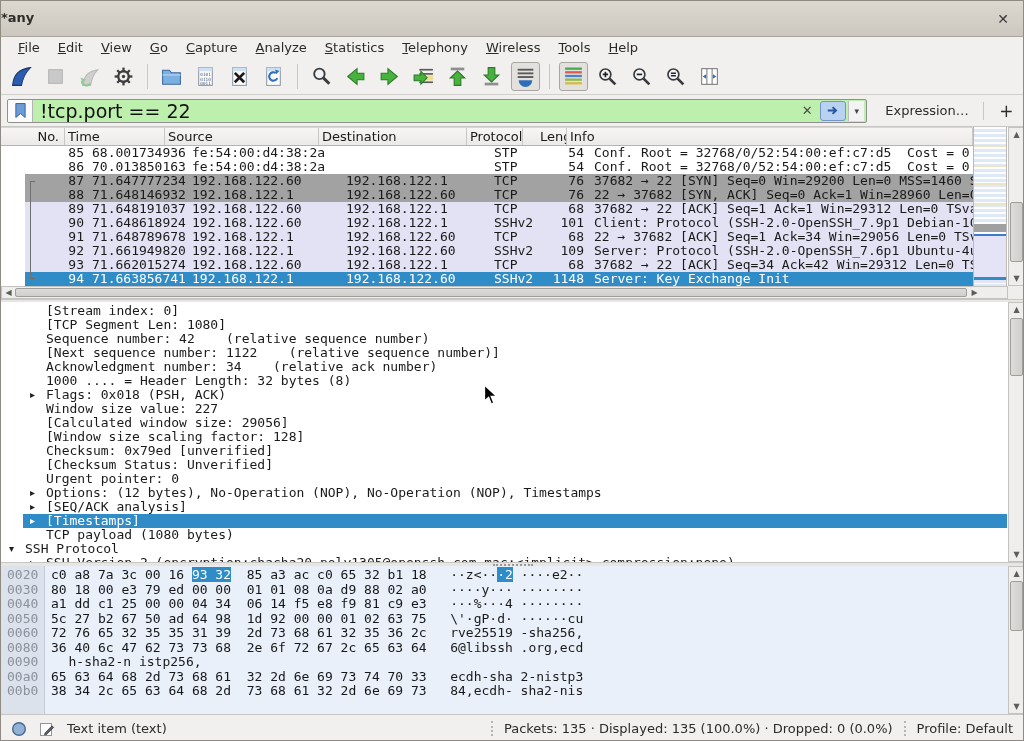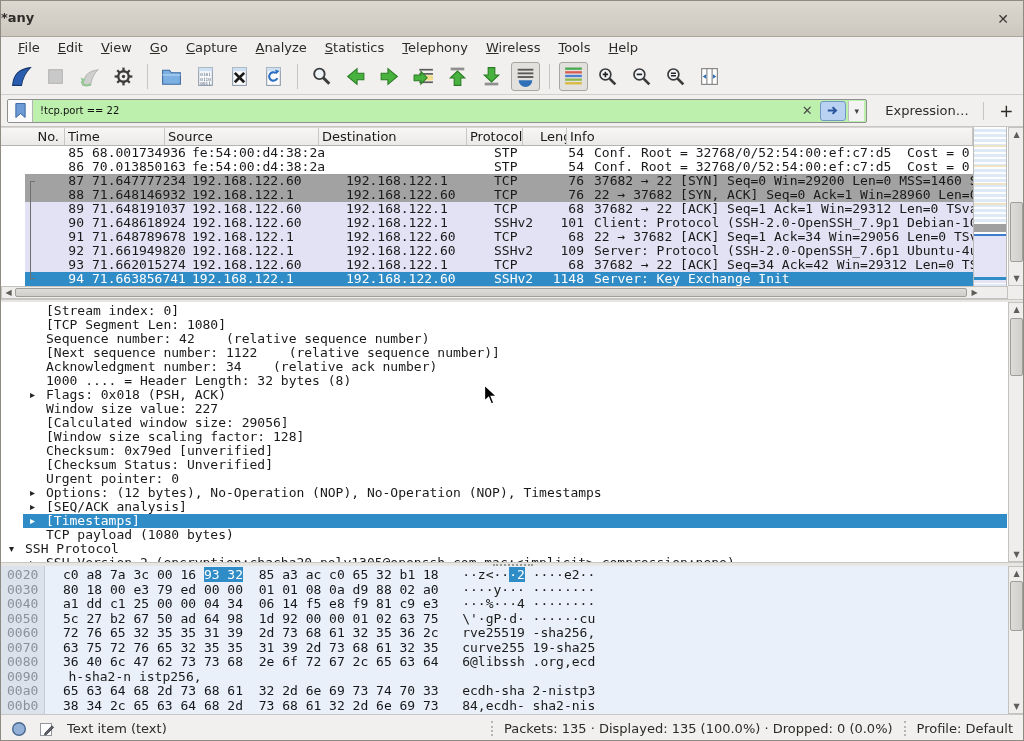--- a/index.html
+++ b/index.html
@@ -30,21 +30,21 @@
   .tsep { width:1px; height:25px; background:#c8c6c2; margin:0 4px; }
 
   
   .filterbar { position:absolute; left:0; top:94px; width:100%; height:32px; background:#f1f0ee;
     border-bottom:1px solid #c9c7c3; display:flex; align-items:center; padding:0 6px; }
   .finput { width:892px; height:24px; border:1px solid #8f8f8f; border-radius:2px; background:#bdf0ad;
     display:flex; align-items:center; overflow:hidden; }
   .fbookmark { width:25px; height:100%; background:#fbfbfb; border-right:1px solid #b5b5b5;
     display:flex; align-items:center; justify-content:center; }
   .fbookmark svg { width:13px; height:17px; }
-  .ftext { flex:1; padding-left:7px; font-size:10px; color:#111; white-space:pre; }
+  .ftext { flex:1; padding-left:7px; font-size:19px; color:#111; white-space:pre; }
   .fclear { width:22px; text-align:center; color:#4e4e4e; font-size:13px; font-weight:bold; }
   .fapply { width:26px; height:20px; margin:0 2px; background:#bad2f1; border:1px solid #7397c5; border-radius:3px;
     display:flex; align-items:center; justify-content:center; }
   .fapply svg { width:14px; height:11px; }
   .fcaret { width:16px; height:20px; margin-right:2px; border-left:1px solid #bdbdbd; text-align:center;
     line-height:20px; font-size:9px; color:#444; background:#f3f3f3; }
   .fexpr { margin-left:18px; color:#2d2b28; }
   .fsep { width:1px; height:18px; background:#c8c6c2; margin:0 12px 0 14px; }
   .fadd { font-size:17px; color:#2d2b28; width:22px; text-align:center; }
 
@@ -109,21 +109,21 @@
   .dline.sel { background:linear-gradient(90deg,transparent 0 22px,#308cc6 22px 100%); color:#fff; }
   .dline.sel .darrow { color:#fff; }
 
   
   .hexpane { position:absolute; left:0; top:565px; width:100%; height:148px; background:#e9f0f9; overflow:hidden;
     font-family:"DejaVu Sans Mono","Liberation Mono",monospace; font-size:13px; }
   .hexcolbg { position:absolute; left:0; top:0; bottom:0; width:44px; background:#dce2ec; border-right:1px solid #c5cbd6; }
   .hlines { position:absolute; left:0; top:2px; width:972px; }
   .hline { display:flex; height:14.5px; line-height:14px; white-space:pre; }
   .hoff { width:44px; padding-left:6px; color:#8a919c; }
-  .hbytes { margin-left:18px; color:#15171a; }
+  .hbytes { margin-left:6px; color:#15171a; }
   .hsel { background:#308cc6; color:#fff; }
 
   
   .statusbar { position:absolute; left:0; top:713px; width:100%; height:28px; background:#f1f0ee;
     border-top:1px solid #c9c7c3; display:flex; align-items:center; padding:0 10px; color:#2d2b28; }
   .sbicon { width:17px; height:17px; margin-right:11px; display:flex; align-items:center; }
   .sbicon svg { width:16px; height:16px; }
   .sbspacer { flex:1; }
   .dotsep { width:2px; height:15px; border-left:2px dotted #b7b5b0; margin:0 11px; }
 
@@ -419,21 +419,20 @@
   </div>
 
   <div class="hexpane">
     <div class="hexcolbg"></div>
     <div class="hlines">
         <div class="hline"><span class="hoff">0020</span><span class="hbytes"><span>c0 a8 7a 3c 00 16 </span><span class="hsel">93 32</span><span>  85 a3 ac c0 65 32 b1 18</span></span><span>   </span><span class="hascii"><span>··z&lt;··</span><span class="hsel">·2</span><span> ····e2··</span></span></div>
         <div class="hline"><span class="hoff">0030</span><span class="hbytes"><span>80 18 00 e3 79 ed 00 00  01 01 08 0a d9 88 02 a0</span></span><span>   </span><span class="hascii"><span>····y··· ········</span></span></div>
         <div class="hline"><span class="hoff">0040</span><span class="hbytes"><span>a1 dd c1 25 00 00 04 34  06 14 f5 e8 f9 81 c9 e3</span></span><span>   </span><span class="hascii"><span>···%···4 ········</span></span></div>
         <div class="hline"><span class="hoff">0050</span><span class="hbytes"><span>5c 27 b2 67 50 ad 64 98  1d 92 00 00 01 02 63 75</span></span><span>   </span><span class="hascii"><span>\'·gP·d· ······cu</span></span></div>
         <div class="hline"><span class="hoff">0060</span><span class="hbytes"><span>72 76 65 32 35 35 31 39  2d 73 68 61 32 35 36 2c</span></span><span>   </span><span class="hascii"><span>rve25519 -sha256,</span></span></div>
-        <div class="hline"><span class="hoff">0070</span><span class="hbytes"><span>63 75 72 76 65 32 35 35  31 39 2d 73 68 61 32 35</span></span><span>   </span><span class="hascii"><span>curve255 19-sha25</span></span></div>
         <div class="hline"><span class="hoff">0080</span><span class="hbytes"><span>36 40 6c 47 62 73 73 68  2e 6f 72 67 2c 65 63 64</span></span><span>   </span><span class="hascii"><span>6@libssh .org,ecd</span></span></div>
         <div class="hline"><span class="hoff">0090</span><span>   </span><span class="hascii"><span>h-sha2-n istp256,</span></span></div>
         <div class="hline"><span class="hoff">00a0</span><span class="hbytes"><span>65 63 64 68 2d 73 68 61  32 2d 6e 69 73 74 70 33</span></span><span>   </span><span class="hascii"><span>ecdh-sha 2-nistp3</span></span></div>
         <div class="hline"><span class="hoff">00b0</span><span class="hbytes"><span>38 34 2c 65 63 64 68 2d  73 68 61 32 2d 6e 69 73</span></span><span>   </span><span class="hascii"><span>84,ecdh- sha2-nis</span></span></div>
       </div>
     <div class="sb vsb" style="left:1007px;top:0;height:148px">
       <div class="arr" style="top:0">▲</div>
       <div class="thumb" style="top:14px;height:50px"></div>
       <div class="arr" style="bottom:0">▼</div>
     </div>

